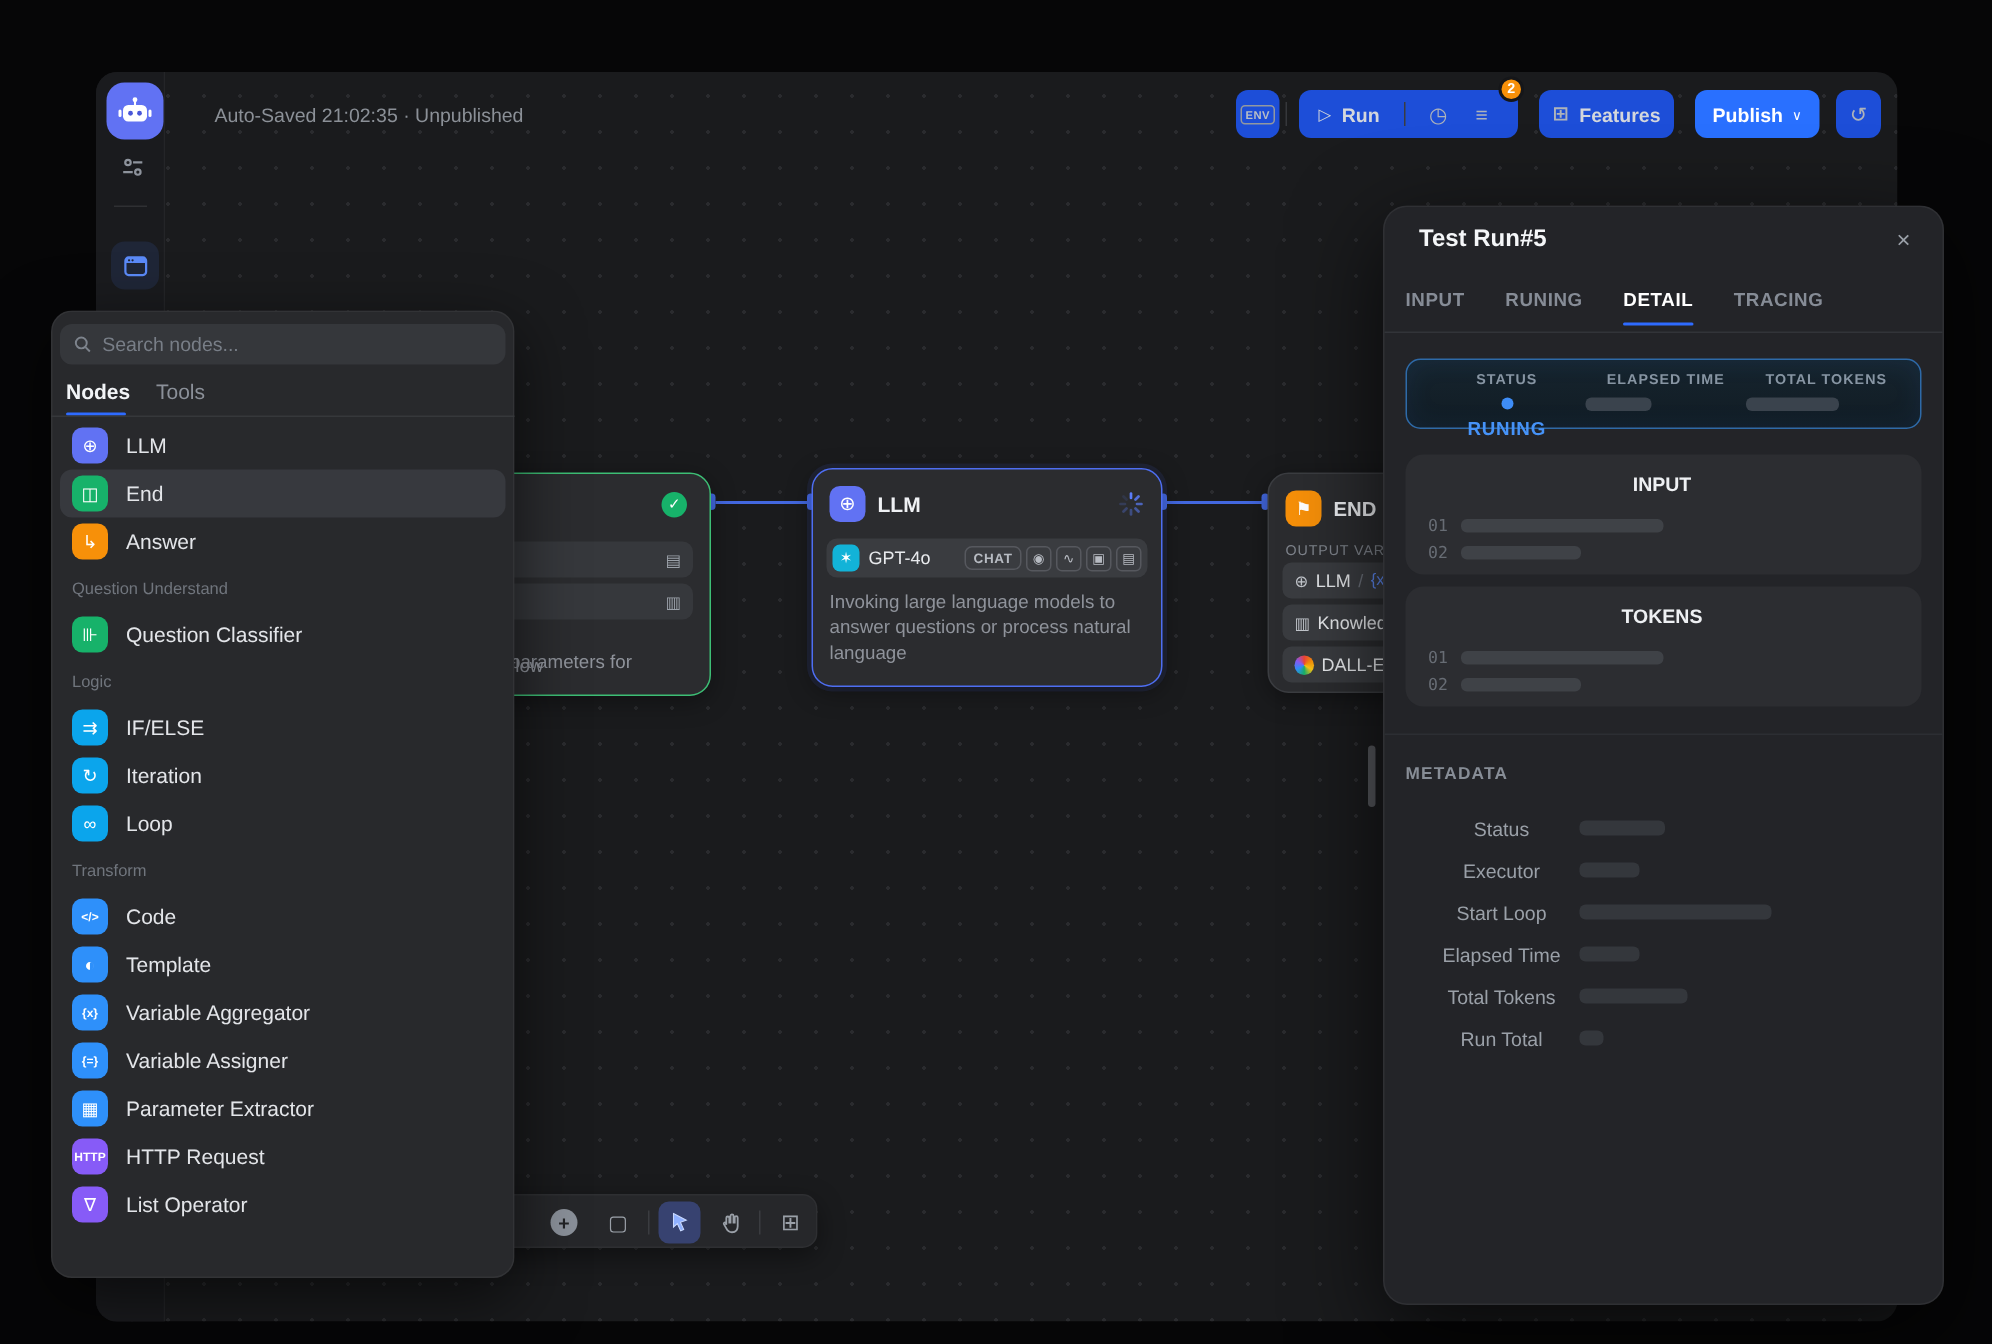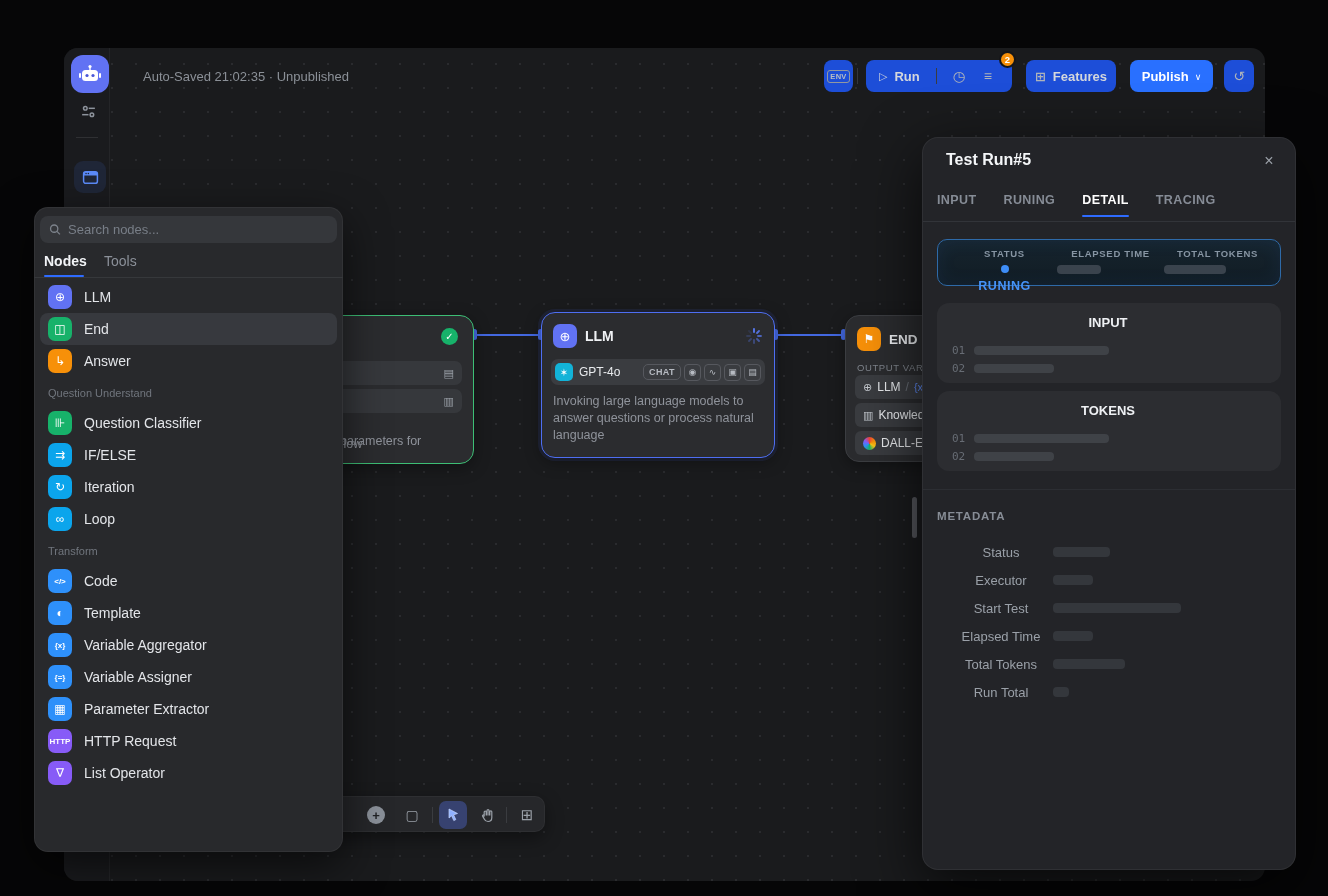--- a/index.html
+++ b/index.html
@@ -328,20 +328,21 @@
       </div>
       <div class="np-row">
         <div class="np-ico" style="background: rgb(247, 144, 9);">↳</div>
         <div class="np-label">Answer</div>
       </div>
       <div class="np-header">Question Understand</div>
       <div class="np-row">
         <div class="np-ico" style="background: rgb(23, 178, 106);">⊪</div>
         <div class="np-label">Question Classifier</div>
       </div>
+      <div class="np-header">Logic</div>
       <div class="np-row">
         <div class="np-ico" style="background: rgb(11, 165, 236);">⇉</div>
         <div class="np-label">IF/ELSE</div>
       </div>
       <div class="np-row">
         <div class="np-ico" style="background: rgb(11, 165, 236);">↻</div>
         <div class="np-label">Iteration</div>
       </div>
       <div class="np-row">
         <div class="np-ico" style="background: rgb(11, 165, 236);">∞</div>
@@ -438,21 +439,21 @@
   <div class="abs rp meta-rows" id="meta-rows">
       <div class="meta-row">
         <div class="meta-label">Status</div>
         <div class="meta-bar" style="width: 57px; border-radius: 4px;"></div>
       </div>
       <div class="meta-row">
         <div class="meta-label">Executor</div>
         <div class="meta-bar" style="width: 40px; border-radius: 4px;"></div>
       </div>
       <div class="meta-row">
-        <div class="meta-label">Start Test</div>
+        <div class="meta-label">Start Loop</div>
         <div class="meta-bar" style="width: 128px; border-radius: 4px;"></div>
       </div>
       <div class="meta-row">
         <div class="meta-label">Elapsed Time</div>
         <div class="meta-bar" style="width: 40px; border-radius: 4px;"></div>
       </div>
       <div class="meta-row">
         <div class="meta-label">Total Tokens</div>
         <div class="meta-bar" style="width: 72px; border-radius: 4px;"></div>
       </div>

